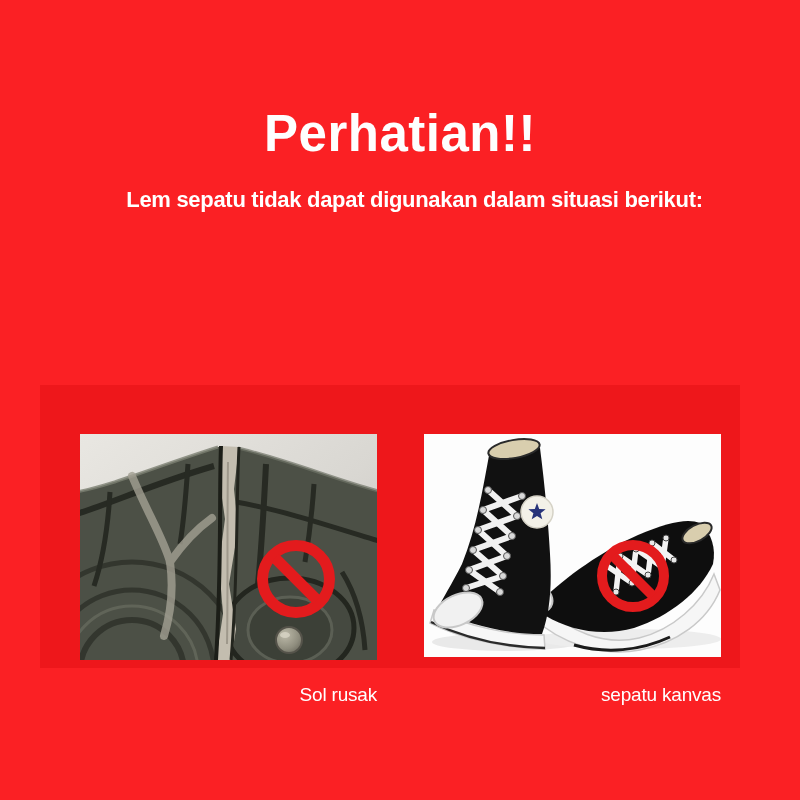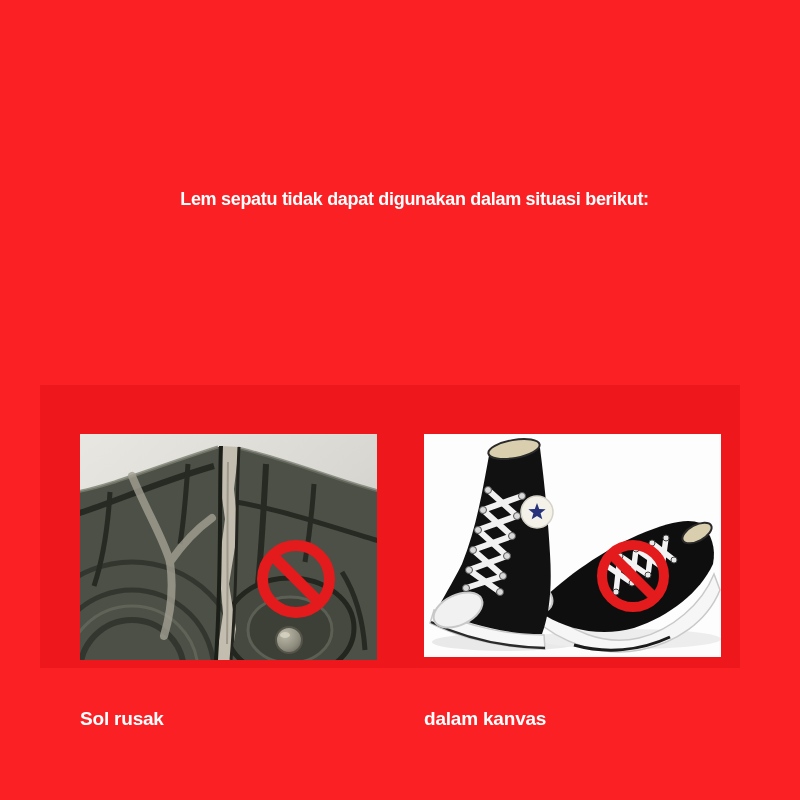--- a/index.html
+++ b/index.html
@@ -24,21 +24,21 @@
     font-size: 51px;
     font-weight: 700;
     letter-spacing: 0.5px;
     color: #fefefe;
   }
   .subtitle {
     position: absolute;
     left: 0; right: 0; top: 186px;
     text-align: center;
     color: #ffffff;
-    font-size: 18px;
+    font-size: 22px;
     font-weight: 700;
     line-height: 27px;
     letter-spacing: -0.3px;
     padding-left: 29px;
   }
   .panel {
     position: absolute;
     left: 40px; top: 385px;
     width: 700px; height: 283px;
     background: #ee171b;
@@ -52,35 +52,37 @@
   .figure svg.scene { display: block; width: 100%; height: 100%; }
   .prohibition {
     position: absolute;
     pointer-events: none;
   }
   .prohibition.p-left  { left: 171px; top: 100px; width: 90px; height: 90px; }
   .prohibition.p-right { left: 167px; top: 100px; width: 84px; height: 84px; }
   .caption {
     position: absolute;
     top: 684px;
-    text-align: left;
+    text-align: right;
     color: #ffffff;
     font-size: 19px;
-    font-weight: 700;
+    font-weight: 400;
     letter-spacing: -0.2px;
-    margin-top: 24px;
   }
   .caption.left  { left: 80px;  width: 297px; }
   .caption.right { left: 424px; width: 297px; }
 </style>
 </head>
 <body>
 
 <div class="poster">
 
+  <div class="header">
+    <h1 class="title">Perhatian!!</h1>
+  </div>
 
   <div class="subtitle">
     <div>Lem sepatu tidak dapat digunakan dalam situasi berikut:</div>
   </div>
 
   <div class="panel"></div>
 
   <div class="figure left">
     <svg class="scene" viewBox="0 0 297 226" preserveAspectRatio="none">
       <defs>
@@ -212,15 +214,15 @@
         </g>
       </g>
     </svg>
     <svg class="prohibition p-right" viewBox="0 0 84 84">
       <circle cx="42" cy="42" r="31" fill="none" stroke="#e31b1d" stroke-width="10"></circle>
       <line x1="22" y1="22" x2="62" y2="62" stroke="#e31b1d" stroke-width="10"></line>
     </svg>
   </div>
 
   <div class="caption left">Sol rusak</div>
-  <div class="caption right">dalam kanvas</div>
+  <div class="caption right">sepatu kanvas</div>
 
 </div>
 
 </body></html>

